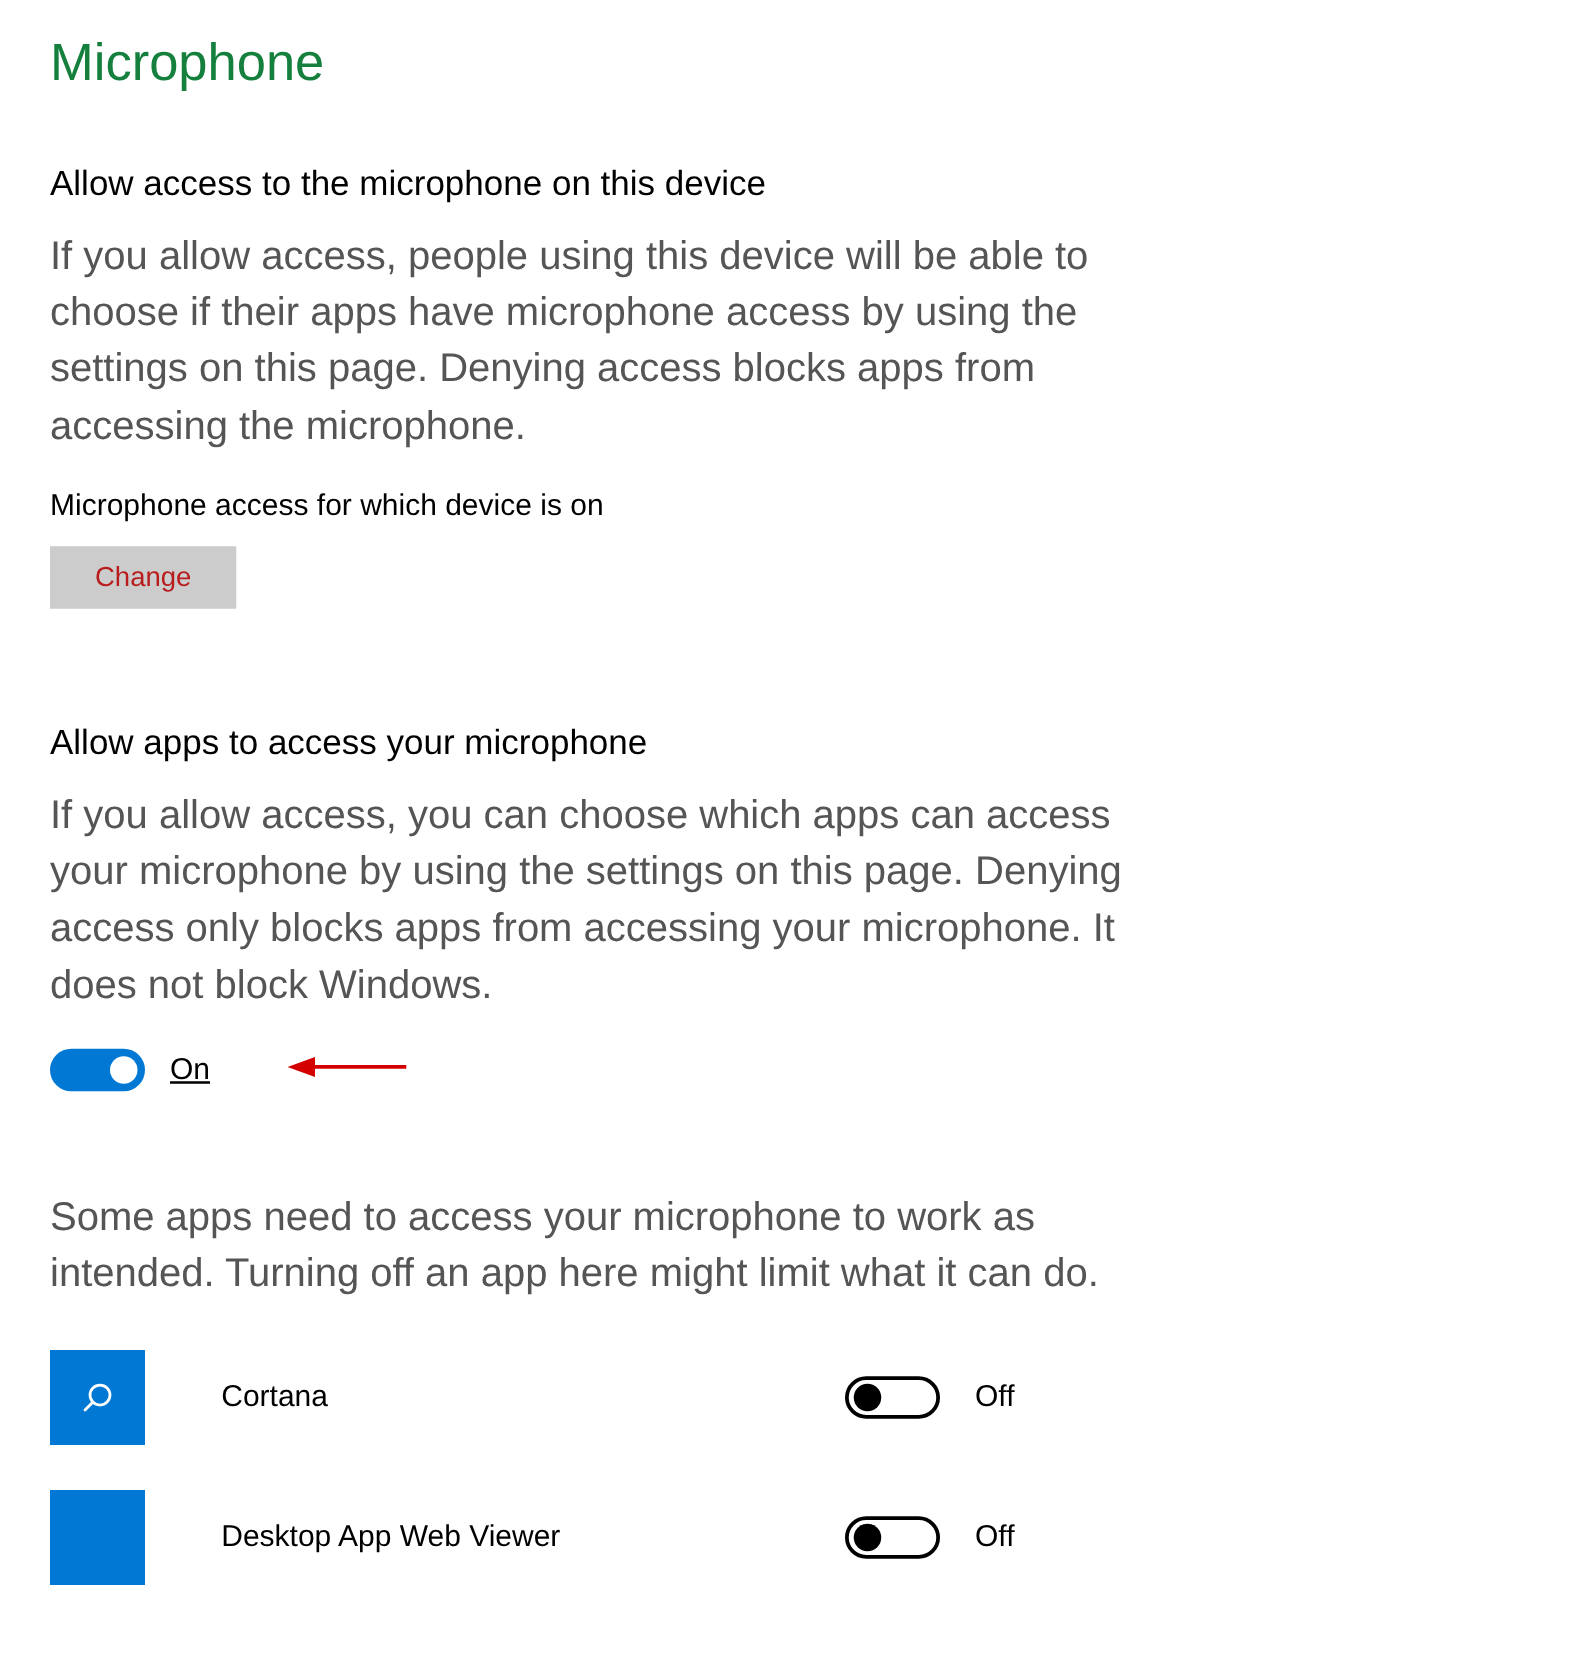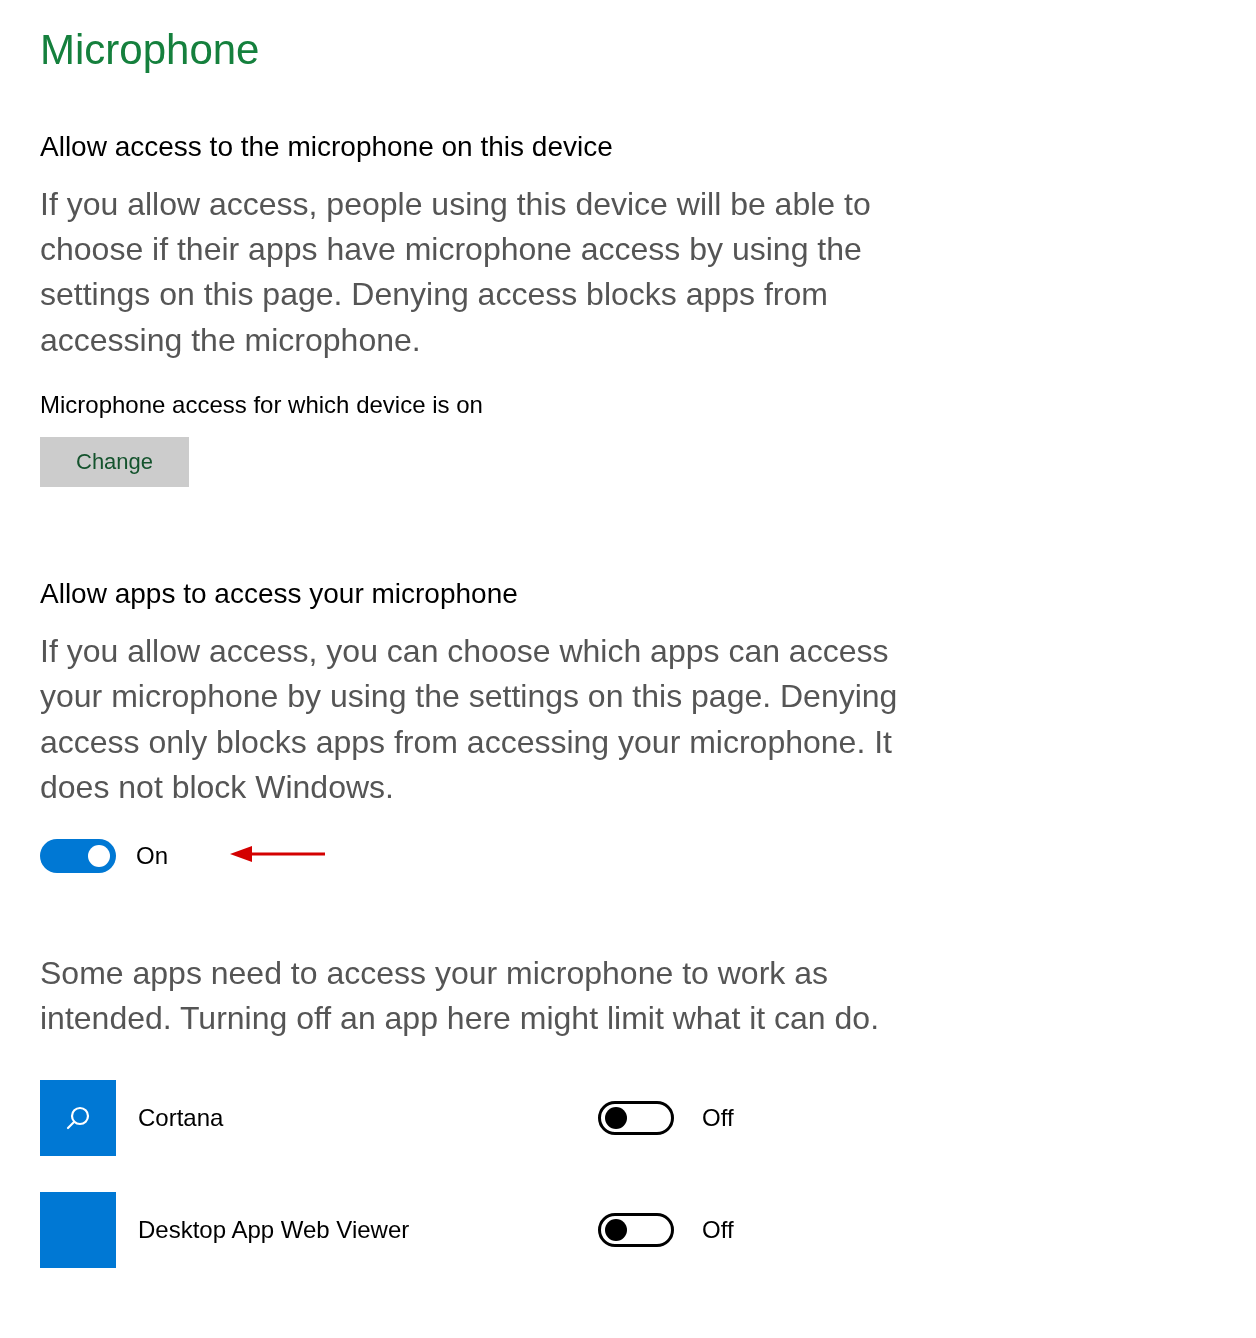--- a/index.html
+++ b/index.html
@@ -42,30 +42,31 @@
       font-size: 24px;
       color: #000;
       margin-bottom: 18px;
     }
     button.change-btn {
       background: #cccccc;
       border: none;
       font-size: 22px;
       font-family: inherit;
       padding: 12px 36px;
-      color: #14532d;
+      color: #b91c1c;
       cursor: pointer;
       margin-bottom: 90px;
     }
     .toggle-row {
       display: flex;
       align-items: center;
       gap: 20px;
       margin-bottom: 78px;
       position: relative;
+      text-decoration: underline;
     }
     .toggle {
       position: relative;
       width: 76px;
       height: 34px;
       border-radius: 17px;
       cursor: pointer;
       flex-shrink: 0;
     }
     .toggle.on {
@@ -103,20 +104,21 @@
     }
     .app-list {
       display: flex;
       flex-direction: column;
       gap: 36px;
       margin-top: 38px;
     }
     .app-row {
       display: flex;
       align-items: center;
+      gap: 39px;
     }
     .app-icon {
       width: 76px;
       height: 76px;
       background: #0078d4;
       flex-shrink: 0;
       display: flex;
       align-items: center;
       justify-content: center;
       margin-right: 22px;

